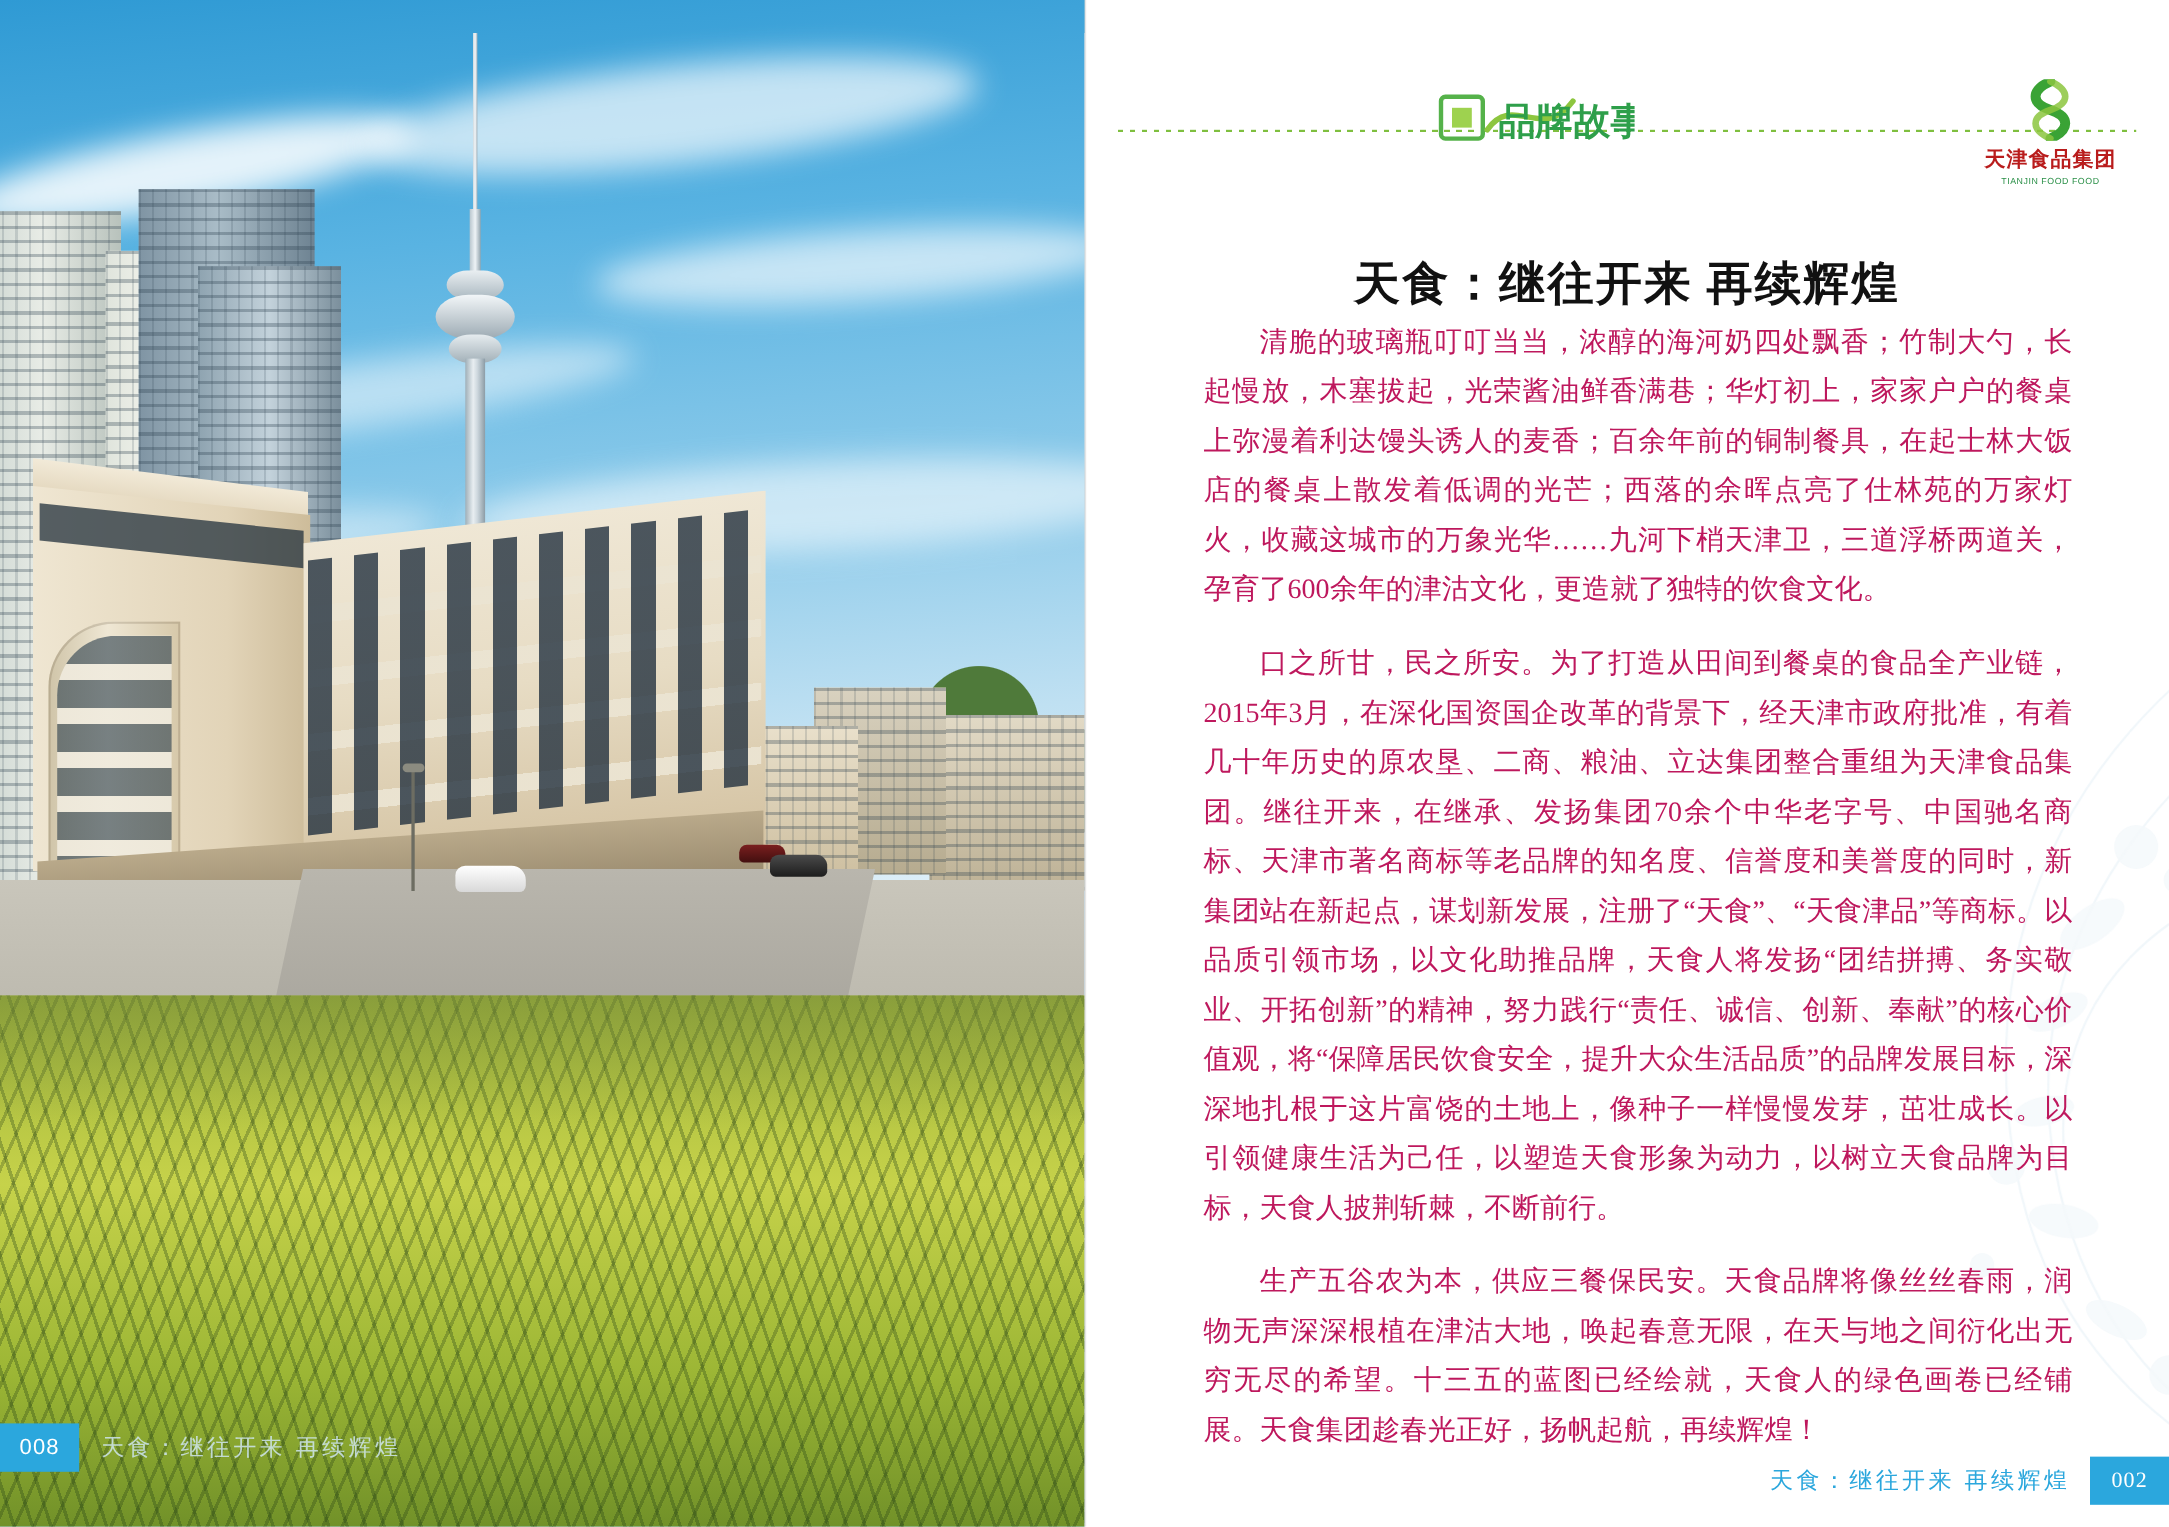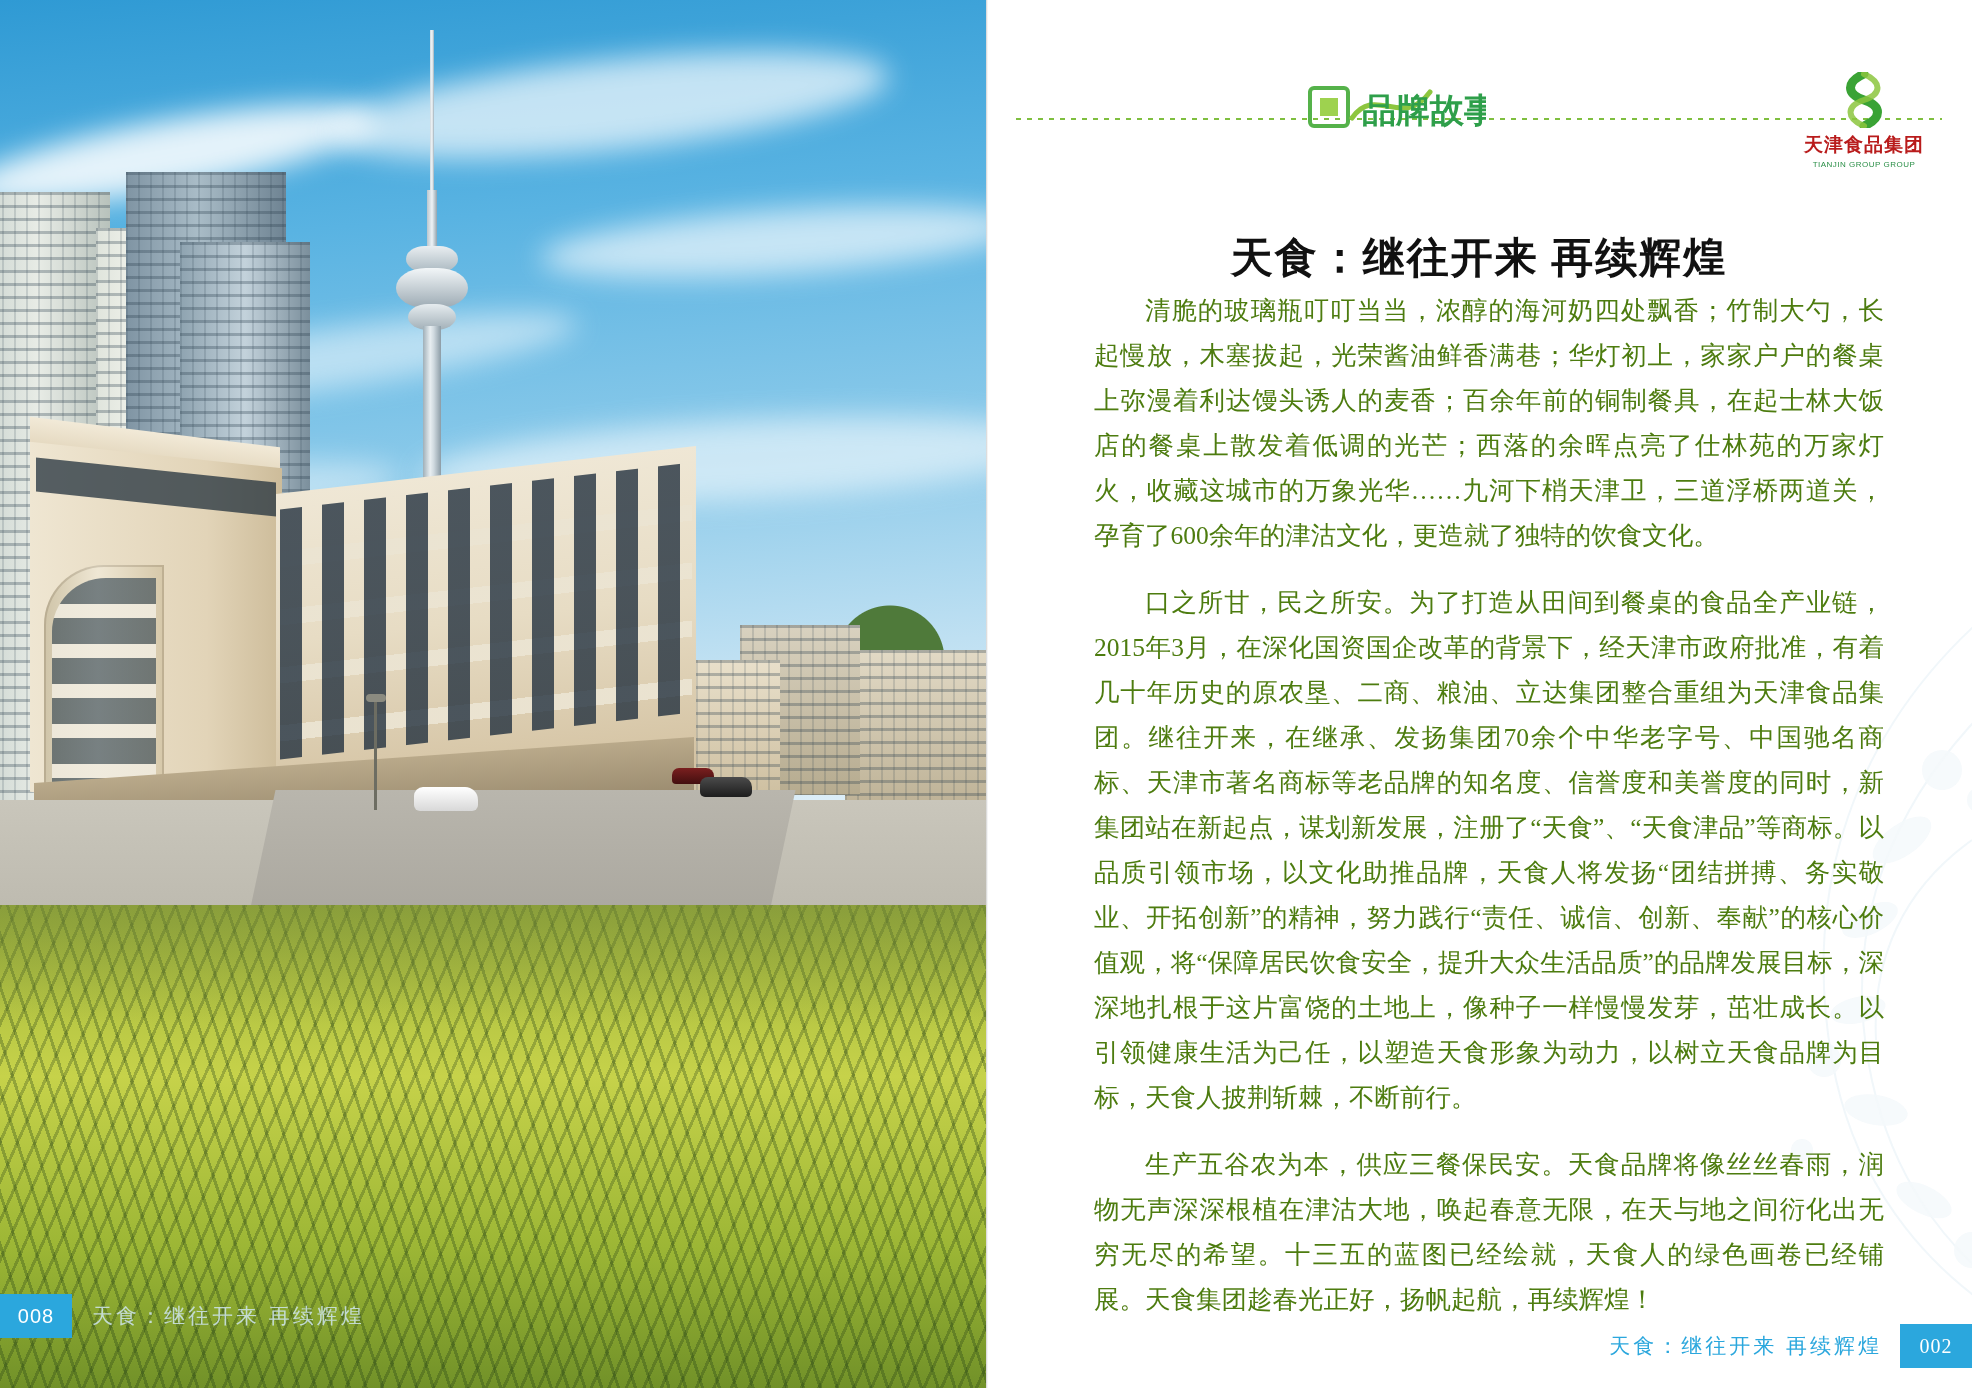--- a/index.html
+++ b/index.html
@@ -272,21 +272,21 @@
     font-size:42px;font-weight:bold;color:#111111;
     letter-spacing:2px;
     font-family:"Liberation Serif",serif;
   }
   .body-col{
     position:absolute;left:108px;top:258px;width:790px;
   }
   .para{
     font-size:25.5px;
     line-height:45px;
-    color:#4d7c0f;
+    color:#be185d;
     text-align:justify;
     text-indent:2em;
     margin:0 0 22px 0;
     font-family:"Liberation Serif",serif;
   }
   .right-footer{
     position:absolute;right:0;bottom:50px;height:44px;
     display:flex;align-items:center;
   }
   .right-footer-text{
@@ -412,21 +412,21 @@
     </div>
 
     <div class="logo-tjfg">
       <div class="logo-mark">
         <svg viewBox="0 0 60 56" width="60" height="56">
           <path d="M30 2 C12 10 12 22 30 28 C48 34 48 46 30 54" fill="none" stroke="#3aa335" stroke-width="9" stroke-linecap="round"></path>
           <path d="M30 2 C48 10 48 22 30 28 C12 34 12 46 30 54" fill="none" stroke="#8cc63e" stroke-width="6" stroke-linecap="round" opacity=".85"></path>
         </svg>
       </div>
       <div class="logo-name">天津食品集团</div>
-      <div class="logo-sub">TIANJIN GROUP GROUP</div>
+      <div class="logo-sub">TIANJIN FOOD FOOD</div>
     </div>
 
     <h1 class="article-title">天食：继往开来  再续辉煌</h1>
 
     <div class="body-col">
       <p class="para">清脆的玻璃瓶叮叮当当，浓醇的海河奶四处飘香；竹制大勺，长起慢放，木塞拔起，光荣酱油鲜香满巷；华灯初上，家家户户的餐桌上弥漫着利达馒头诱人的麦香；百余年前的铜制餐具，在起士林大饭店的餐桌上散发着低调的光芒；西落的余晖点亮了仕林苑的万家灯火，收藏这城市的万象光华……九河下梢天津卫，三道浮桥两道关，孕育了600余年的津沽文化，更造就了独特的饮食文化。</p>
       <p class="para">口之所甘，民之所安。为了打造从田间到餐桌的食品全产业链，2015年3月，在深化国资国企改革的背景下，经天津市政府批准，有着几十年历史的原农垦、二商、粮油、立达集团整合重组为天津食品集团。继往开来，在继承、发扬集团70余个中华老字号、中国驰名商标、天津市著名商标等老品牌的知名度、信誉度和美誉度的同时，新集团站在新起点，谋划新发展，注册了“天食”、“天食津品”等商标。以品质引领市场，以文化助推品牌，天食人将发扬“团结拼搏、务实敬业、开拓创新”的精神，努力践行“责任、诚信、创新、奉献”的核心价值观，将“保障居民饮食安全，提升大众生活品质”的品牌发展目标，深深地扎根于这片富饶的土地上，像种子一样慢慢发芽，茁壮成长。以引领健康生活为己任，以塑造天食形象为动力，以树立天食品牌为目标，天食人披荆斩棘，不断前行。</p>
       <p class="para">生产五谷农为本，供应三餐保民安。天食品牌将像丝丝春雨，润物无声深深根植在津沽大地，唤起春意无限，在天与地之间衍化出无穷无尽的希望。十三五的蓝图已经绘就，天食人的绿色画卷已经铺展。天食集团趁春光正好，扬帆起航，再续辉煌！</p>
     </div>
 

